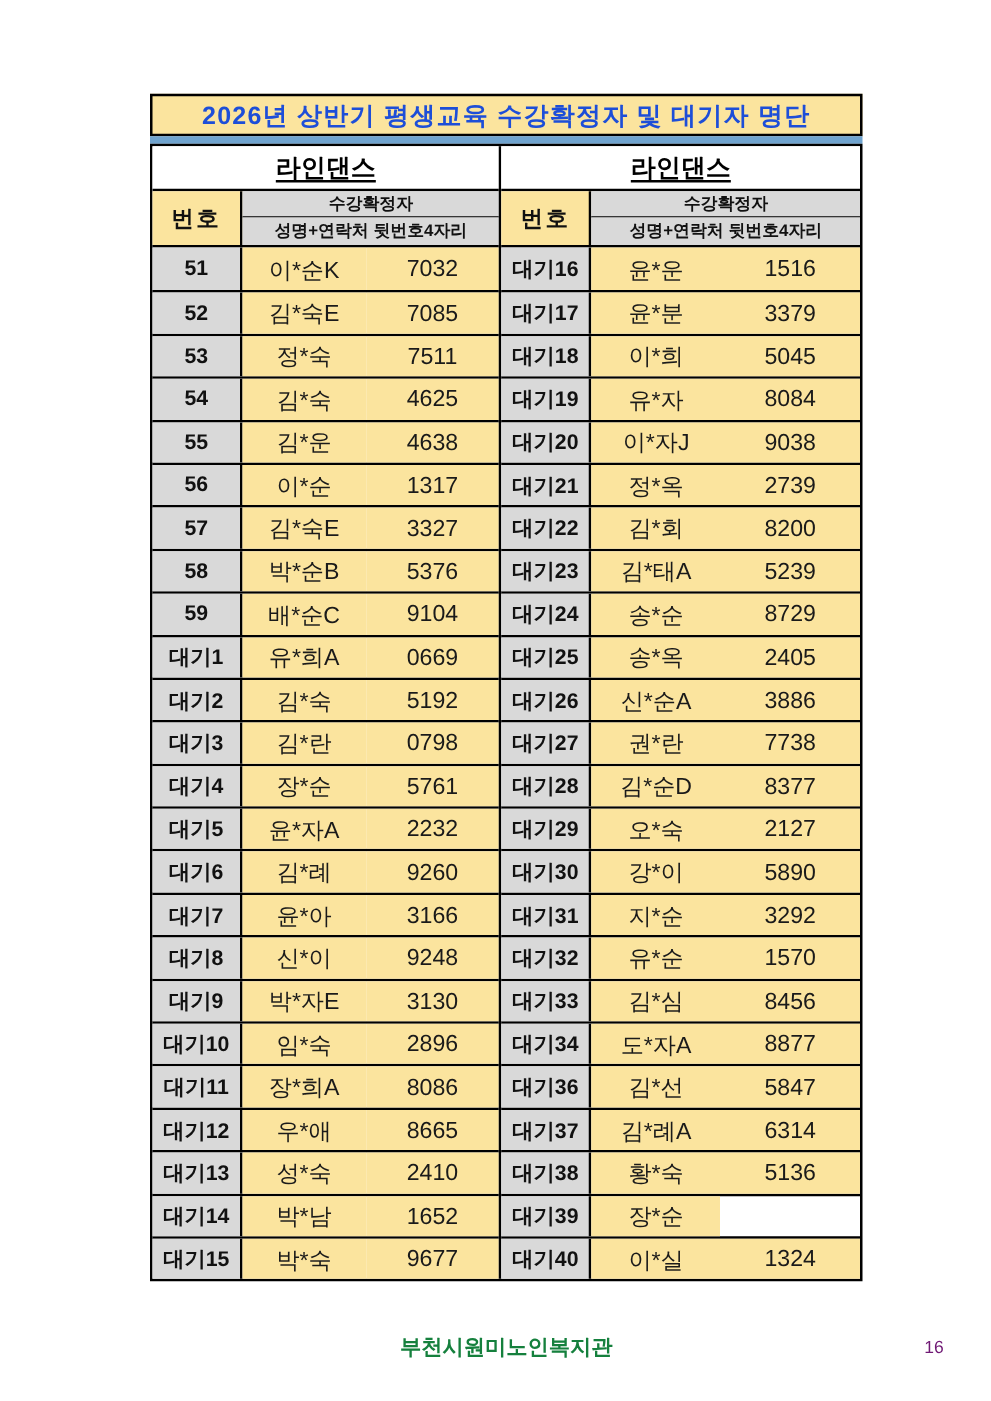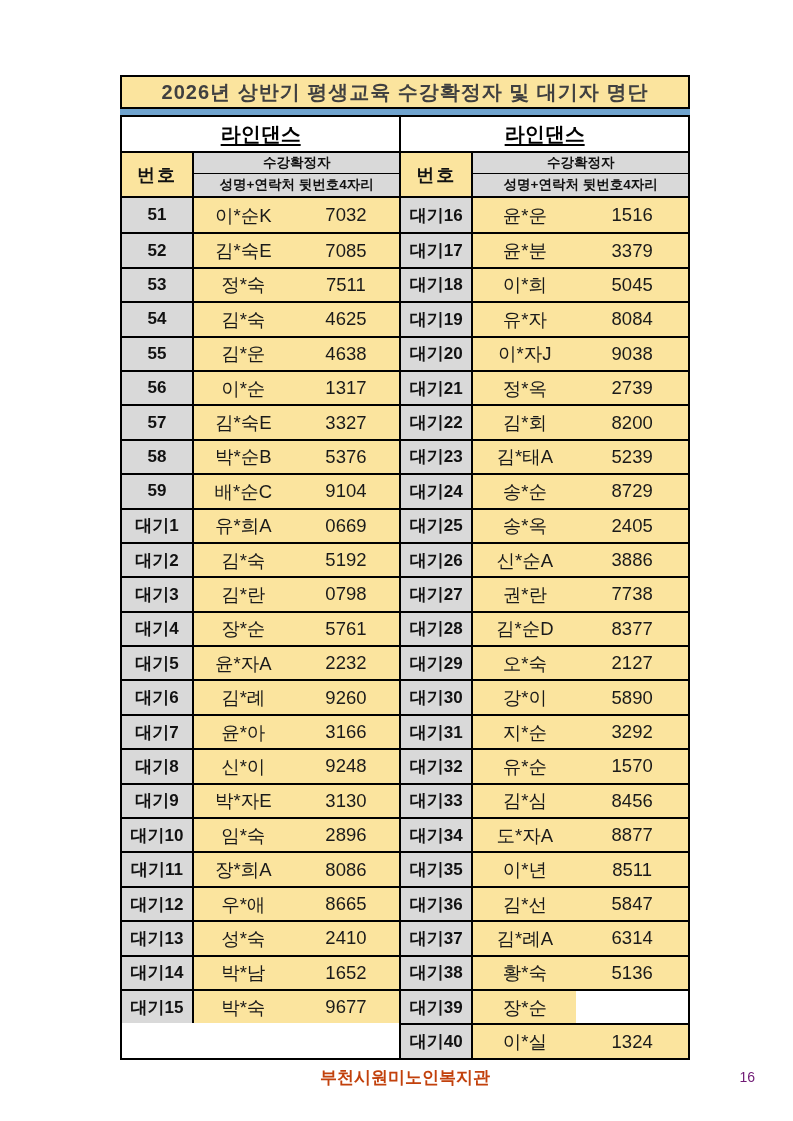--- a/index.html
+++ b/index.html
@@ -21,21 +21,21 @@
     position: absolute;
     left: 120px; top: 75px;
     width: 570px;
   }
   .title-bar {
     height: 34px;
     background: var(--yellow);
     border: 2px solid var(--line);
     display: flex; align-items: center; justify-content: center;
     font-size: 20px; font-weight: bold; letter-spacing: 1px;
-    color: #404040;
+    color: #1d4ed8;
   }
   .blue-rule { height: 6px; background: var(--blue); }
   .halves {
     display: grid;
     grid-template-columns: 49% 51%;
     border: 2px solid var(--line);
   }
   .half + .half { border-left: 2px solid var(--line); }
   .class-row {
     height: 36px;
@@ -88,21 +88,21 @@
     font-size: 18.5px; font-weight: 400;
     color: #1a1a1a;
     white-space: nowrap;
   }
   .footer-bar {
     position: absolute;
     left: 120px; top: 1066px;
     width: 570px;
     display: flex; align-items: center; justify-content: center;
   }
-  .org-name { font-size: 17px; font-weight: bold; color: #c2410c; }
+  .org-name { font-size: 17px; font-weight: bold; color: #15803d; }
   .page-num {
     position: absolute;
     right: 38px; top: 1069px;
     font-size: 14px; color: #701a75;
   }
 </style>
 </head>
 <body>
 
 <div class="doc-table">
@@ -384,25 +384,20 @@
     <div class="cell-name">김*심</div>
     <div class="cell-phone">8456</div>
   </div>
 
   <div class="data-row">
     <div class="cell-no">대기34</div>
     <div class="cell-name">도*자A</div>
     <div class="cell-phone">8877</div>
   </div>
 
-  <div class="data-row">
-    <div class="cell-no">대기35</div>
-    <div class="cell-name">이*년</div>
-    <div class="cell-phone">8511</div>
-  </div>
 
   <div class="data-row">
     <div class="cell-no">대기36</div>
     <div class="cell-name">김*선</div>
     <div class="cell-phone">5847</div>
   </div>
 
   <div class="data-row">
     <div class="cell-no">대기37</div>
     <div class="cell-name">김*례A</div>

